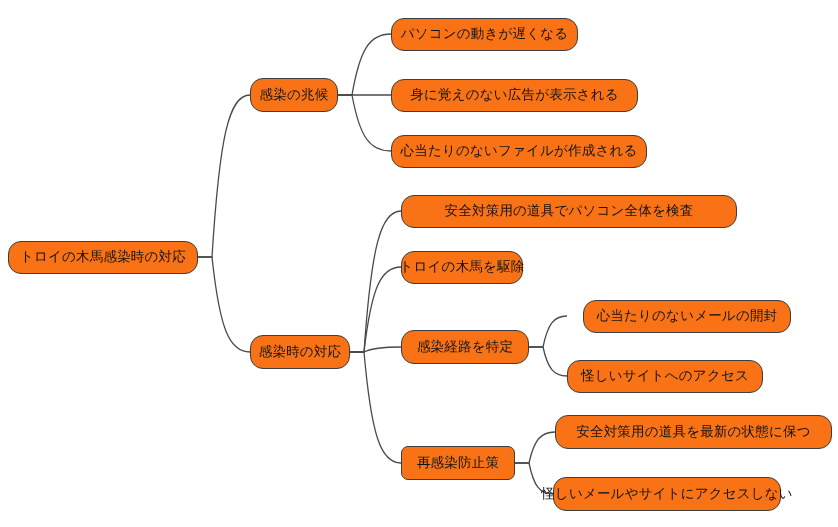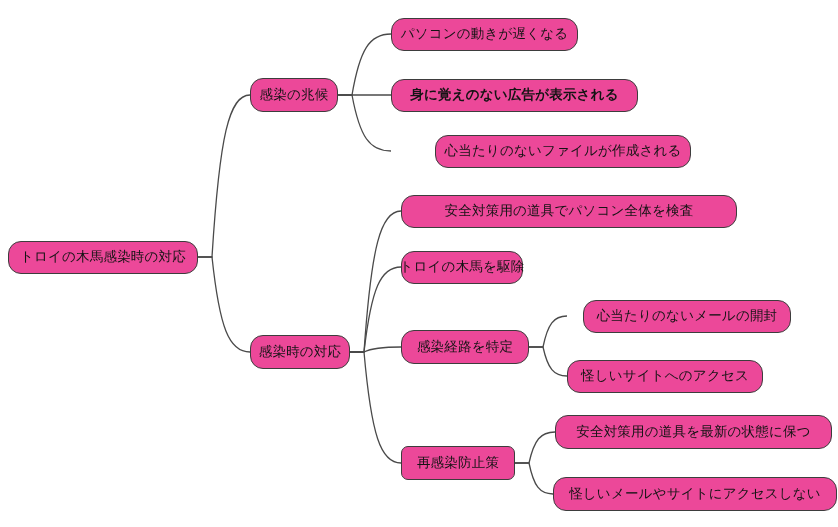--- a/index.html
+++ b/index.html
@@ -27,21 +27,21 @@
     stroke-width: 1.3px;
   }
   .mm-node {
     position: absolute;
     box-sizing: border-box;
     display: flex;
     align-items: center;
     justify-content: center;
     border: 1.4px solid #3d3d3d;
     border-radius: 13px;
-    background: #ec4899;
+    background: #f97316;
     color: #141414;
     font-size: 13.5px;
     line-height: 1;
     white-space: nowrap;
     letter-spacing: 0.2px;
   }
 </style>
 </head>
 <body>
 
@@ -64,24 +64,24 @@
   <div id="node-layer">
       <div class="mm-node" style="left: 8px; top: 240.5px; width: 190px; height: 33px;">
         <span>トロイの木馬感染時の対応</span>
       </div>
       <div class="mm-node" style="left: 250px; top: 78px; width: 88px; height: 34px;">
         <span>感染の兆候</span>
       </div>
       <div class="mm-node" style="left: 391px; top: 17.5px; width: 187px; height: 33px;">
         <span>パソコンの動きが遅くなる</span>
       </div>
-      <div class="mm-node" style="left: 391px; top: 78.5px; width: 247px; height: 33px; font-weight: bold;">
+      <div class="mm-node" style="left: 391px; top: 78.5px; width: 247px; height: 33px;">
         <span>身に覚えのない広告が表示される</span>
       </div>
-      <div class="mm-node" style="left: 391px; top: 134.5px; width: 256px; height: 33px; margin-left: 44px;">
+      <div class="mm-node" style="left: 391px; top: 134.5px; width: 256px; height: 33px;">
         <span>心当たりのないファイルが作成される</span>
       </div>
       <div class="mm-node" style="left: 250px; top: 335px; width: 100px; height: 34px;">
         <span>感染時の対応</span>
       </div>
       <div class="mm-node" style="left: 401px; top: 194.5px; width: 336px; height: 33px;">
         <span>安全対策用の道具でパソコン全体を検査</span>
       </div>
       <div class="mm-node" style="left: 401px; top: 250.5px; width: 122px; height: 33px;">
         <span>トロイの木馬を駆除</span>
@@ -94,17 +94,17 @@
       </div>
       <div class="mm-node" style="left: 567px; top: 359.5px; width: 196px; height: 33px;">
         <span>怪しいサイトへのアクセス</span>
       </div>
       <div class="mm-node" style="left: 401px; top: 446px; width: 114px; height: 34px; border-radius: 7px;">
         <span>再感染防止策</span>
       </div>
       <div class="mm-node" style="left: 555px; top: 415px; width: 277px; height: 34px;">
         <span>安全対策用の道具を最新の状態に保つ</span>
       </div>
-      <div class="mm-node" style="left: 553px; top: 477px; width: 284px; height: 34px; justify-content: center;">
+      <div class="mm-node" style="left: 553px; top: 477px; width: 228px; height: 34px; justify-content: center;">
         <span>怪しいメールやサイトにアクセスしない</span>
       </div>
     </div>
 </div>
 
 </body></html>

